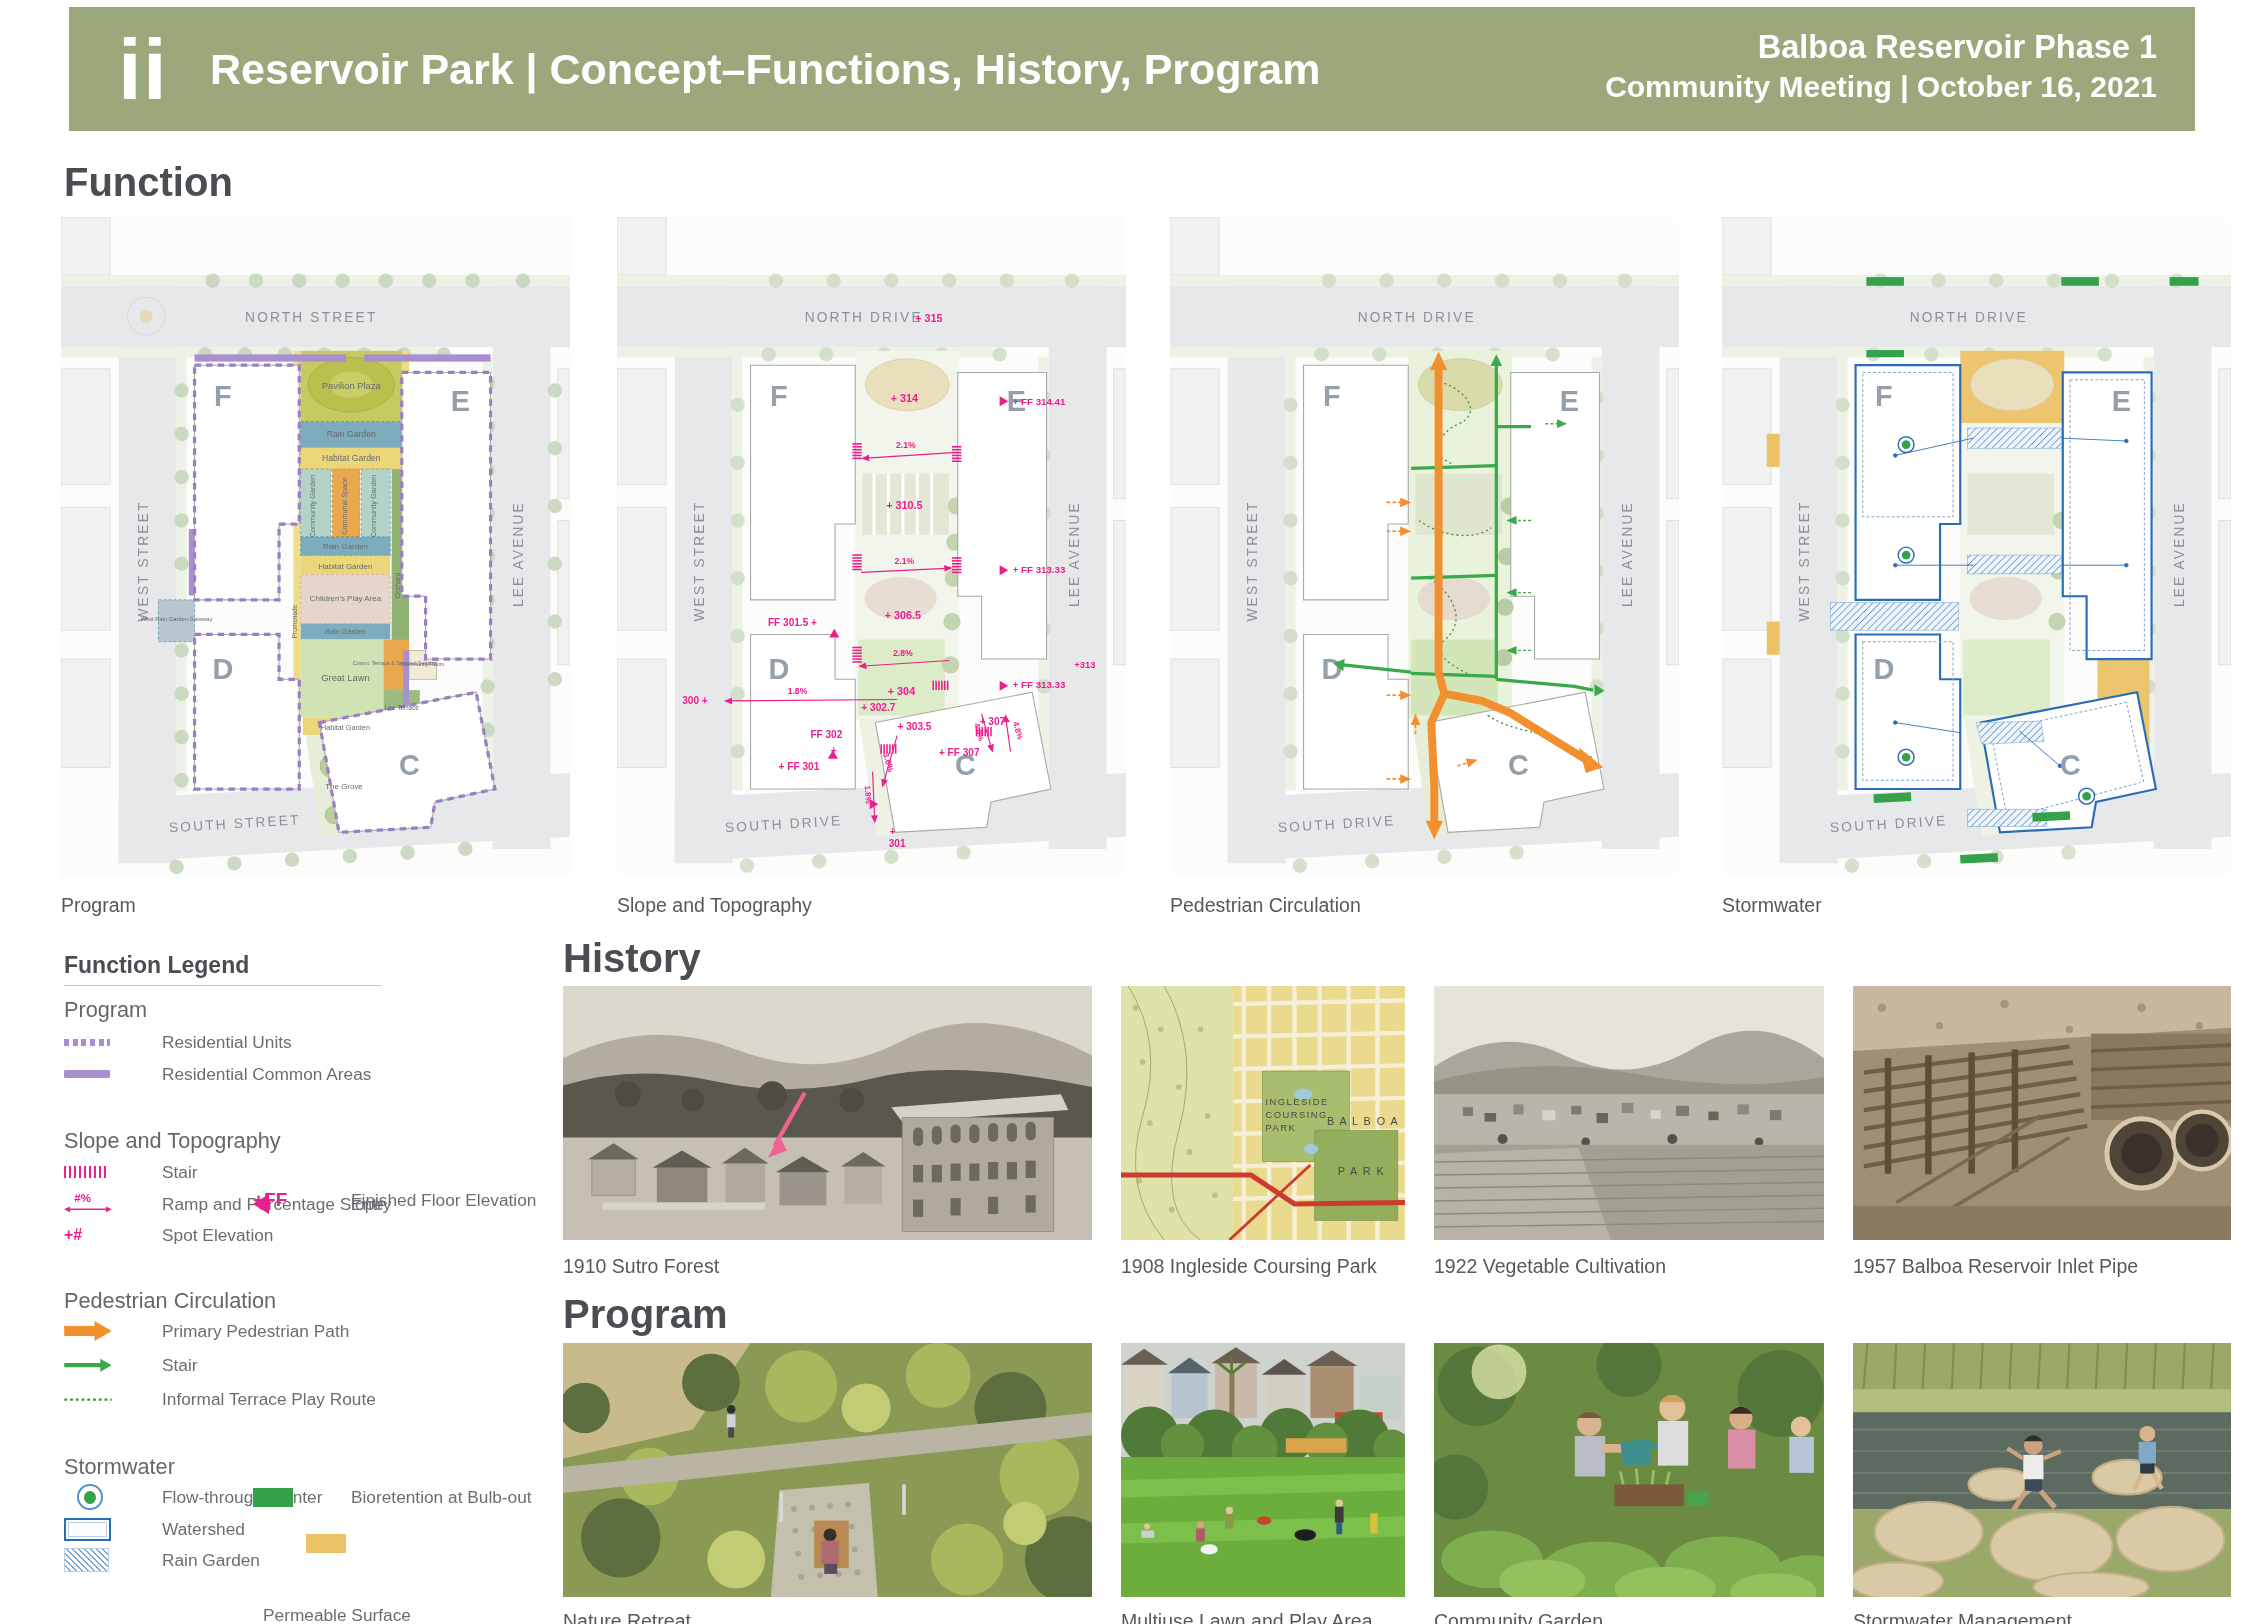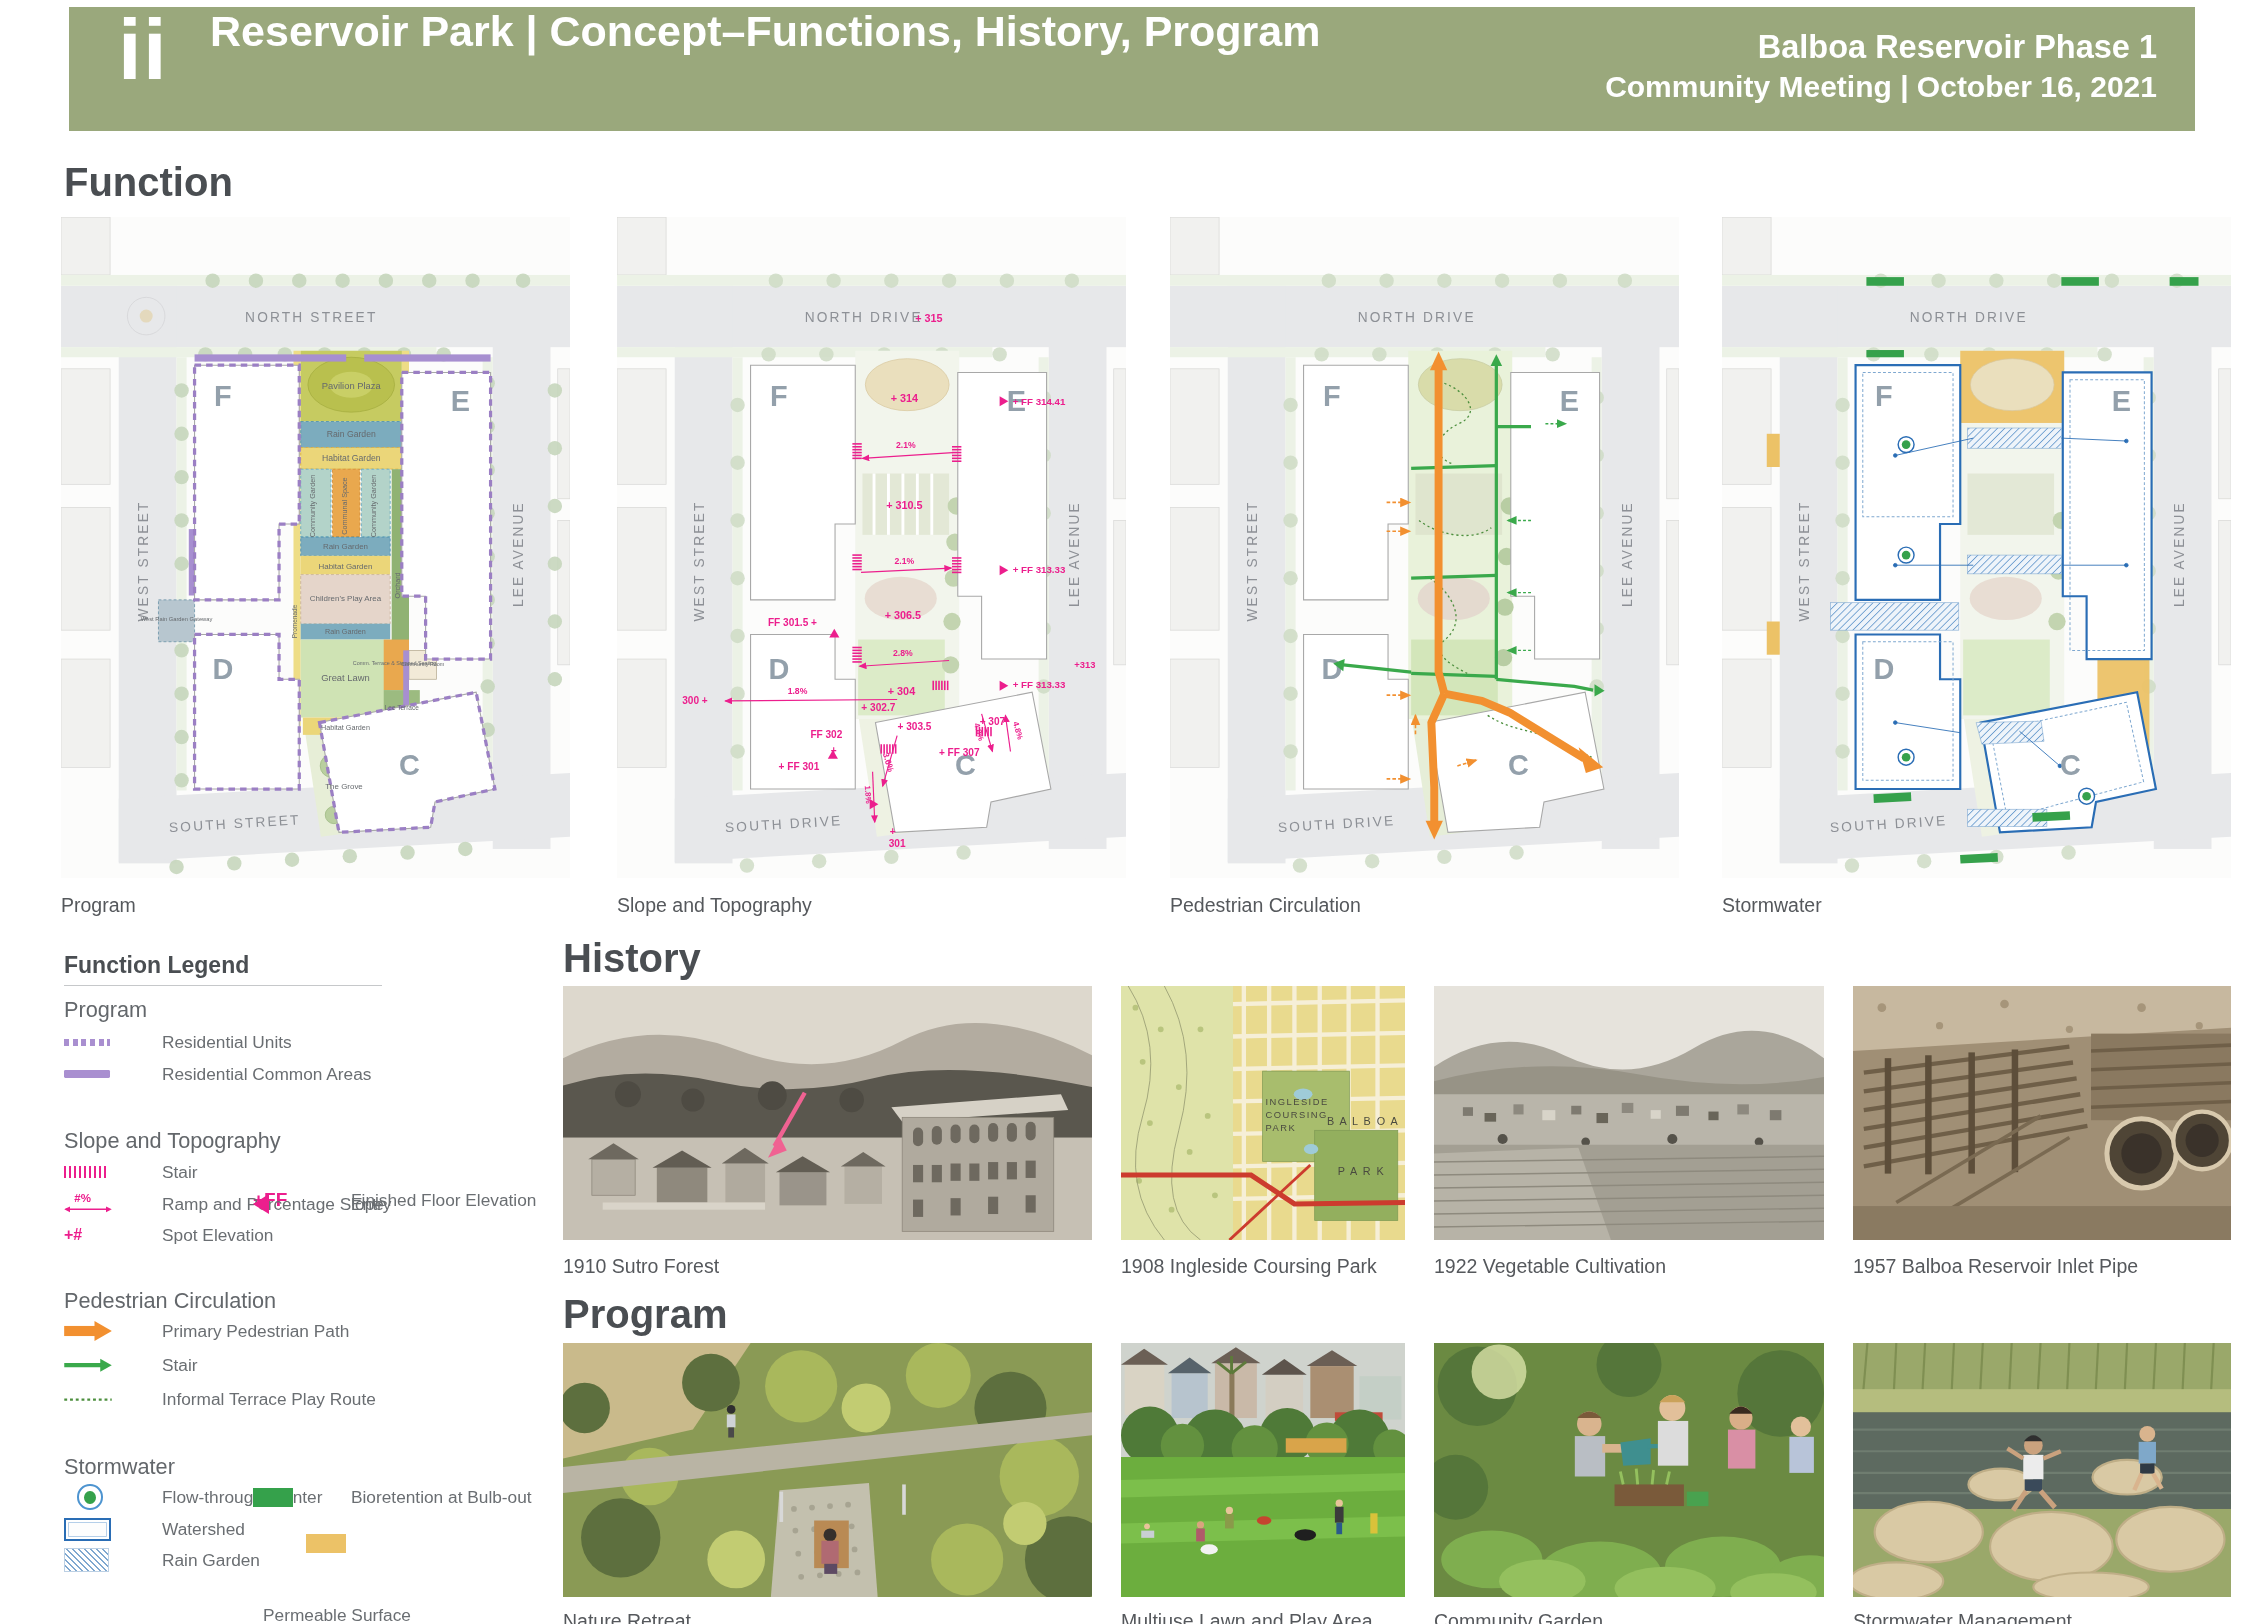--- a/index.html
+++ b/index.html
@@ -1,20 +1,20 @@
 <!DOCTYPE html>
 <html style="font-size:11.6px"><head>
 <meta charset="utf-8">
 <style>
   html,body{margin:0;padding:0;background:#fff;}
   .page{position:relative;width:2261px;height:1624px;background:#fff;overflow:hidden;
         font-family:"Liberation Sans", sans-serif;color:#4a4e52;}
   .abs{position:absolute;}
   
-  .header{left:69px;top:7.2px;width:2126px;height:124px;background:#9aa87c;display:flex;}
+  .header{left:69px;top:7.2px;width:2126px;height:124px;background:#9aa87c;display:flex;align-items:center;}
   .logo{font-size:85px;font-weight:bold;color:#fff;margin-left:49px;line-height:1;letter-spacing:1.4px;}
   .htitle{font-size:43px;font-weight:bold;color:#fff;margin-left:42px;white-space:nowrap;}
   .hright{position:absolute;right:38px;top:20px;text-align:right;color:#fff;font-weight:bold;}
   .hright .l1{font-size:32.5px;line-height:1.25;}
   .hright .l2{font-size:30px;line-height:1.25;}
   
   .h-sec{font-size:40px;font-weight:bold;color:#4a4e52;}
   .caption{font-size:19.5px;color:#55585c;}
   
   .map{width:509px;height:661px;top:217px;}

